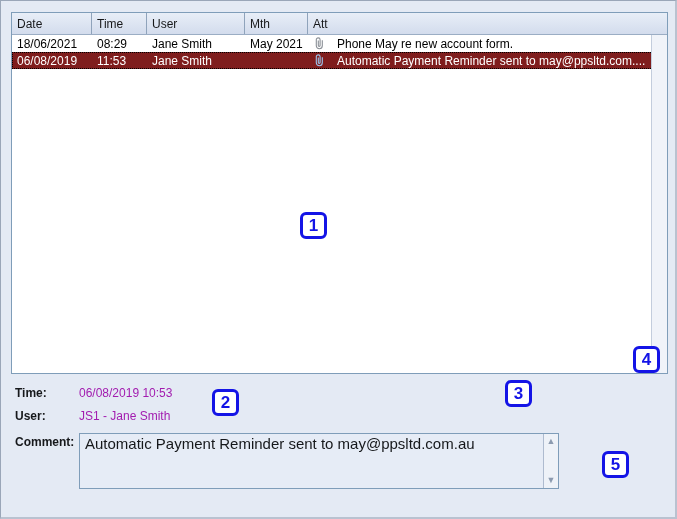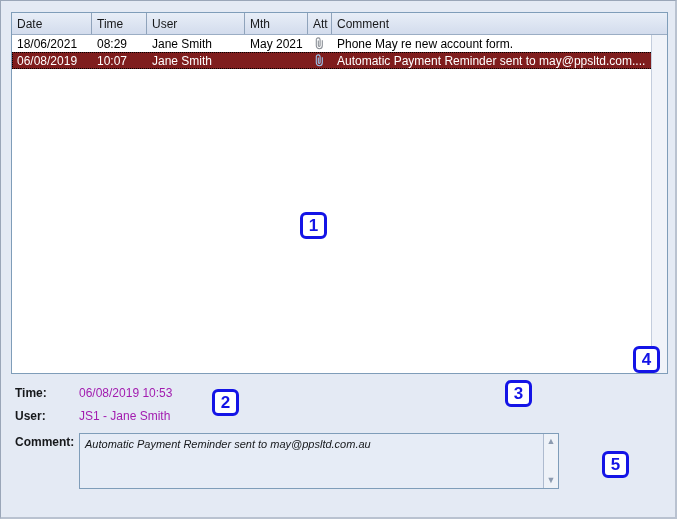--- a/index.html
+++ b/index.html
@@ -126,26 +126,25 @@
     left: 78px; top: 54px;
     width: 480px; height: 56px;
     background: #e6ecf6;
     border: 1px solid #7f9db9;
     box-sizing: border-box;
     display: flex;
   }
   #comment-text {
     flex: 1;
     padding: 3px 5px;
-    font-size: 11px;
+    font-size: 15px;
     color: #16181b;
     overflow: hidden;
     white-space: pre-wrap;
     line-height: 14px;
-    font-style: italic;
   }
   #comment-scroll {
     width: 15px;
     background: #eef2f8;
     border-left: 1px solid #aebbcf;
     box-sizing: border-box;
     display: flex;
     flex-direction: column;
     justify-content: space-between;
     align-items: center;
@@ -188,41 +187,40 @@
 <div id="window">
 
   <div id="list-area">
 
     <div id="list-header">
       <div class="hcell" style="width:80px">Date</div>
       <div class="hcell" style="width:55px">Time</div>
       <div class="hcell" style="width:98px">User</div>
       <div class="hcell" style="width:63px">Mth</div>
       <div class="hcell" style="width:24px">Att</div>
-      <div class="hcell" style="flex:1">Comment</div>
     </div>
 
     <div id="list-body">
 
       <div class="row">
         <div class="cell" style="width:80px">18/06/2021</div>
         <div class="cell" style="width:55px">08:29</div>
         <div class="cell" style="width:98px">Jane Smith</div>
         <div class="cell" style="width:63px">May 2021</div>
         <div class="cell att" style="width:24px">
           <svg width="10" height="13" viewBox="0 0 10 13" aria-hidden="true">
             <path d="M7.3 3.2v5.6a3 3 0 0 1-6 0V2.8a1.9 1.9 0 0 1 3.8 0v5.7a0.9 0.9 0 0 1-1.8 0V3.4" fill="none" stroke="#8a8f96" stroke-width="1.1"></path>
           </svg>
         </div>
         <div class="cell" style="flex:1">Phone May re new account form.</div>
       </div>
 
       <div class="row selected">
         <div class="cell" style="width:80px">06/08/2019</div>
-        <div class="cell" style="width:55px">10:07</div>
+        <div class="cell" style="width:55px">11:53</div>
         <div class="cell" style="width:98px">Jane Smith</div>
         <div class="cell" style="width:63px"></div>
         <div class="cell att" style="width:24px">
           <svg width="10" height="13" viewBox="0 0 10 13" aria-hidden="true">
             <path d="M7.3 3.2v5.6a3 3 0 0 1-6 0V2.8a1.9 1.9 0 0 1 3.8 0v5.7a0.9 0.9 0 0 1-1.8 0V3.4" fill="none" stroke="#9dc6ee" stroke-width="1.1"></path>
           </svg>
         </div>
         <div class="cell" style="flex:1">Automatic Payment Reminder sent to may@ppsltd.com....</div>
       </div>
 

